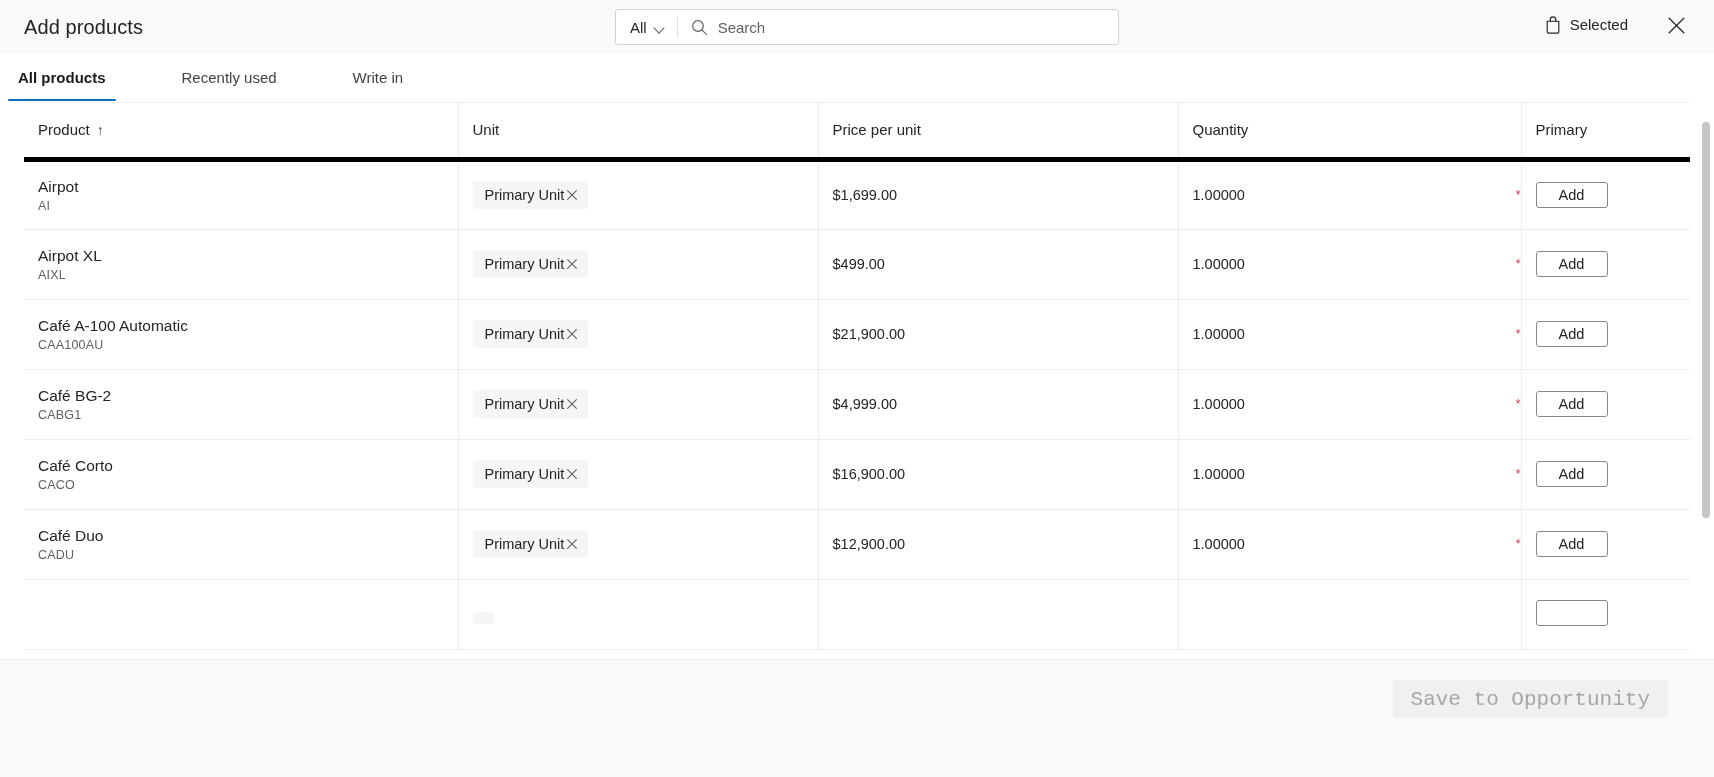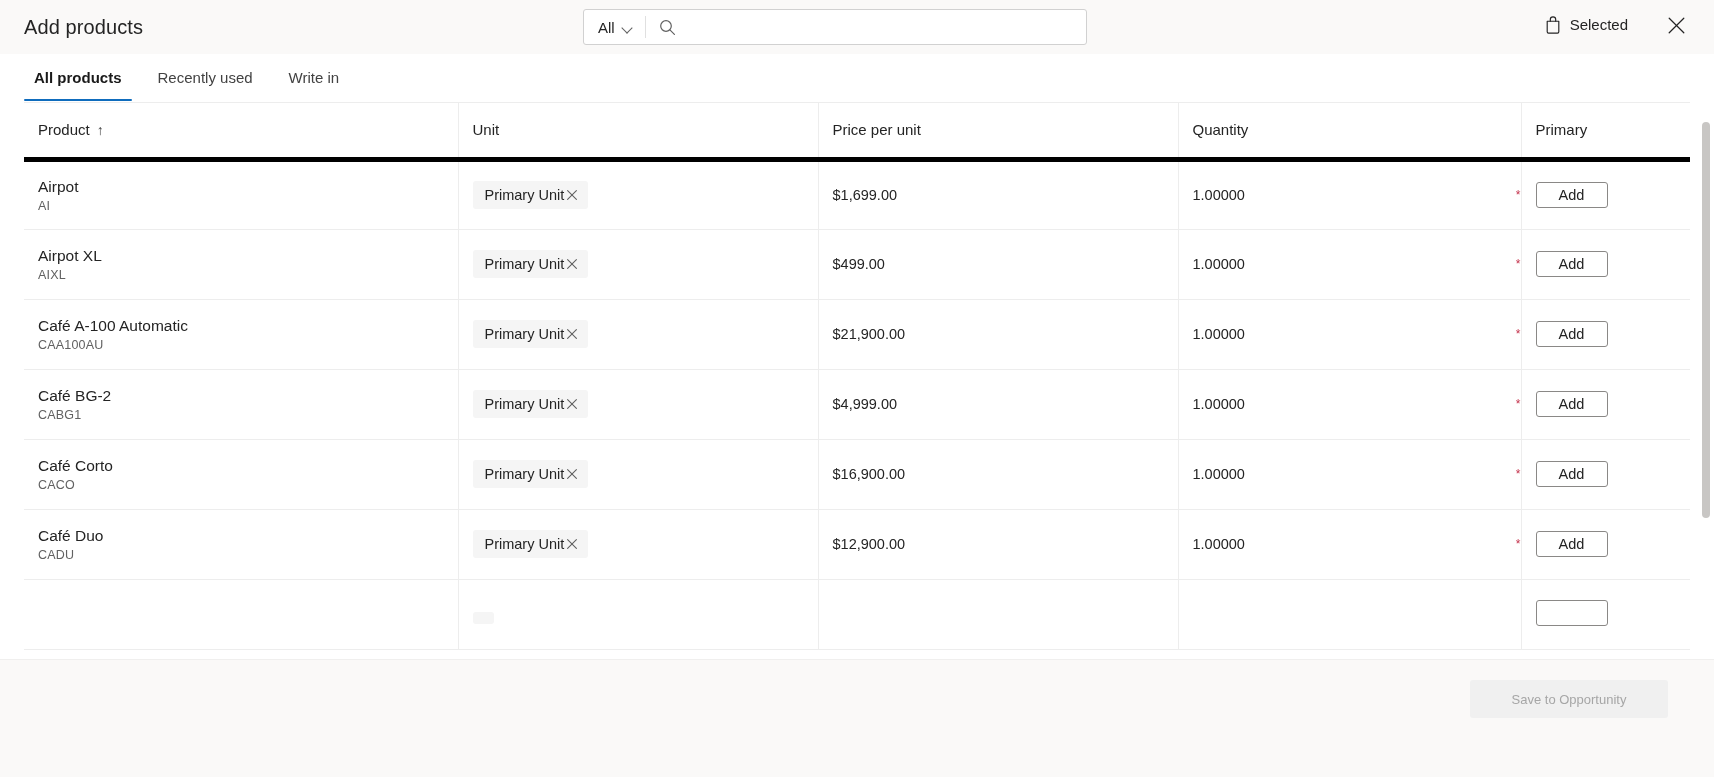--- a/index.html
+++ b/index.html
@@ -36,21 +36,21 @@
   .header-title {
     font-size: 20px;
     font-weight: 400;
     color: #242424;
     letter-spacing: 0.1px;
     white-space: nowrap;
   }
 
   .search-wrap {
     position: absolute;
-    left: 583px;
+    left: 615px;
     top: 9px;
     width: 504px;
     height: 36px;
     background: #ffffff;
     border: 1px solid #d1d1d1;
     border-radius: 3px;
     display: flex;
     align-items: center;
   }
 
@@ -139,22 +139,23 @@
     margin-right: 2px;
   }
 
   
   .tabs-bar {
     height: 48px;
     min-height: 48px;
     background: #ffffff;
     display: flex;
     align-items: stretch;
-    padding-left: 24px;
+    padding-left: 8px;
     border-bottom: 1px solid #ffffff;
+    gap: 40px;
   }
 
   .tab {
     display: flex;
     align-items: center;
     padding: 0 10px;
     margin-right: 16px;
     font-size: 15px;
     color: #424242;
     cursor: pointer;
@@ -346,22 +347,22 @@
     justify-content: flex-end;
     padding: 20px 46px 0 0;
   }
 
   .save-btn {
     min-width: 198px;
     height: 38px;
     background: #f0f0f0;
     border: none;
     border-radius: 3px;
-    font-family: Liberation Sans, sans-serif;
-    font-size: 13px;
+    font-family: Liberation Mono, monospace;
+    font-size: 21px;
     color: #a6a6a6;
     cursor: default;
     padding: 0 18px;
   }
 </style>
 </head>
 <body>
 
 <div class="dialog">
 
@@ -373,20 +374,21 @@
         <span class="search-filter-label">All</span>
         <span class="chev"></span>
       </div>
       <div class="search-divider"></div>
       <span class="search-icon">
         <svg width="17" height="17" viewBox="0 0 17 17" fill="none">
           <circle cx="7" cy="7" r="5.3" stroke="#616161" stroke-width="1.2"></circle>
           <line x1="10.9" y1="10.9" x2="15.4" y2="15.4" stroke="#616161" stroke-width="1.2" stroke-linecap="round"></line>
         </svg>
       </span>
+      <input class="search-input" type="text" placeholder="Search" style="">
     </div>
 
     <div class="header-right">
       <div class="selected-btn">
         <span>
           <svg width="16" height="18" viewBox="0 0 16 18" fill="none">
             <path d="M2.2 5.2h11.6v10.6a1.3 1.3 0 0 1-1.3 1.3H3.5a1.3 1.3 0 0 1-1.3-1.3V5.2z" stroke="#242424" stroke-width="1.15" stroke-linejoin="round"></path>
             <path d="M5.3 5.2V3.6a2.7 2.7 0 0 1 5.4 0v1.6" stroke="#242424" stroke-width="1.15" stroke-linecap="round"></path>
           </svg>
         </span>

